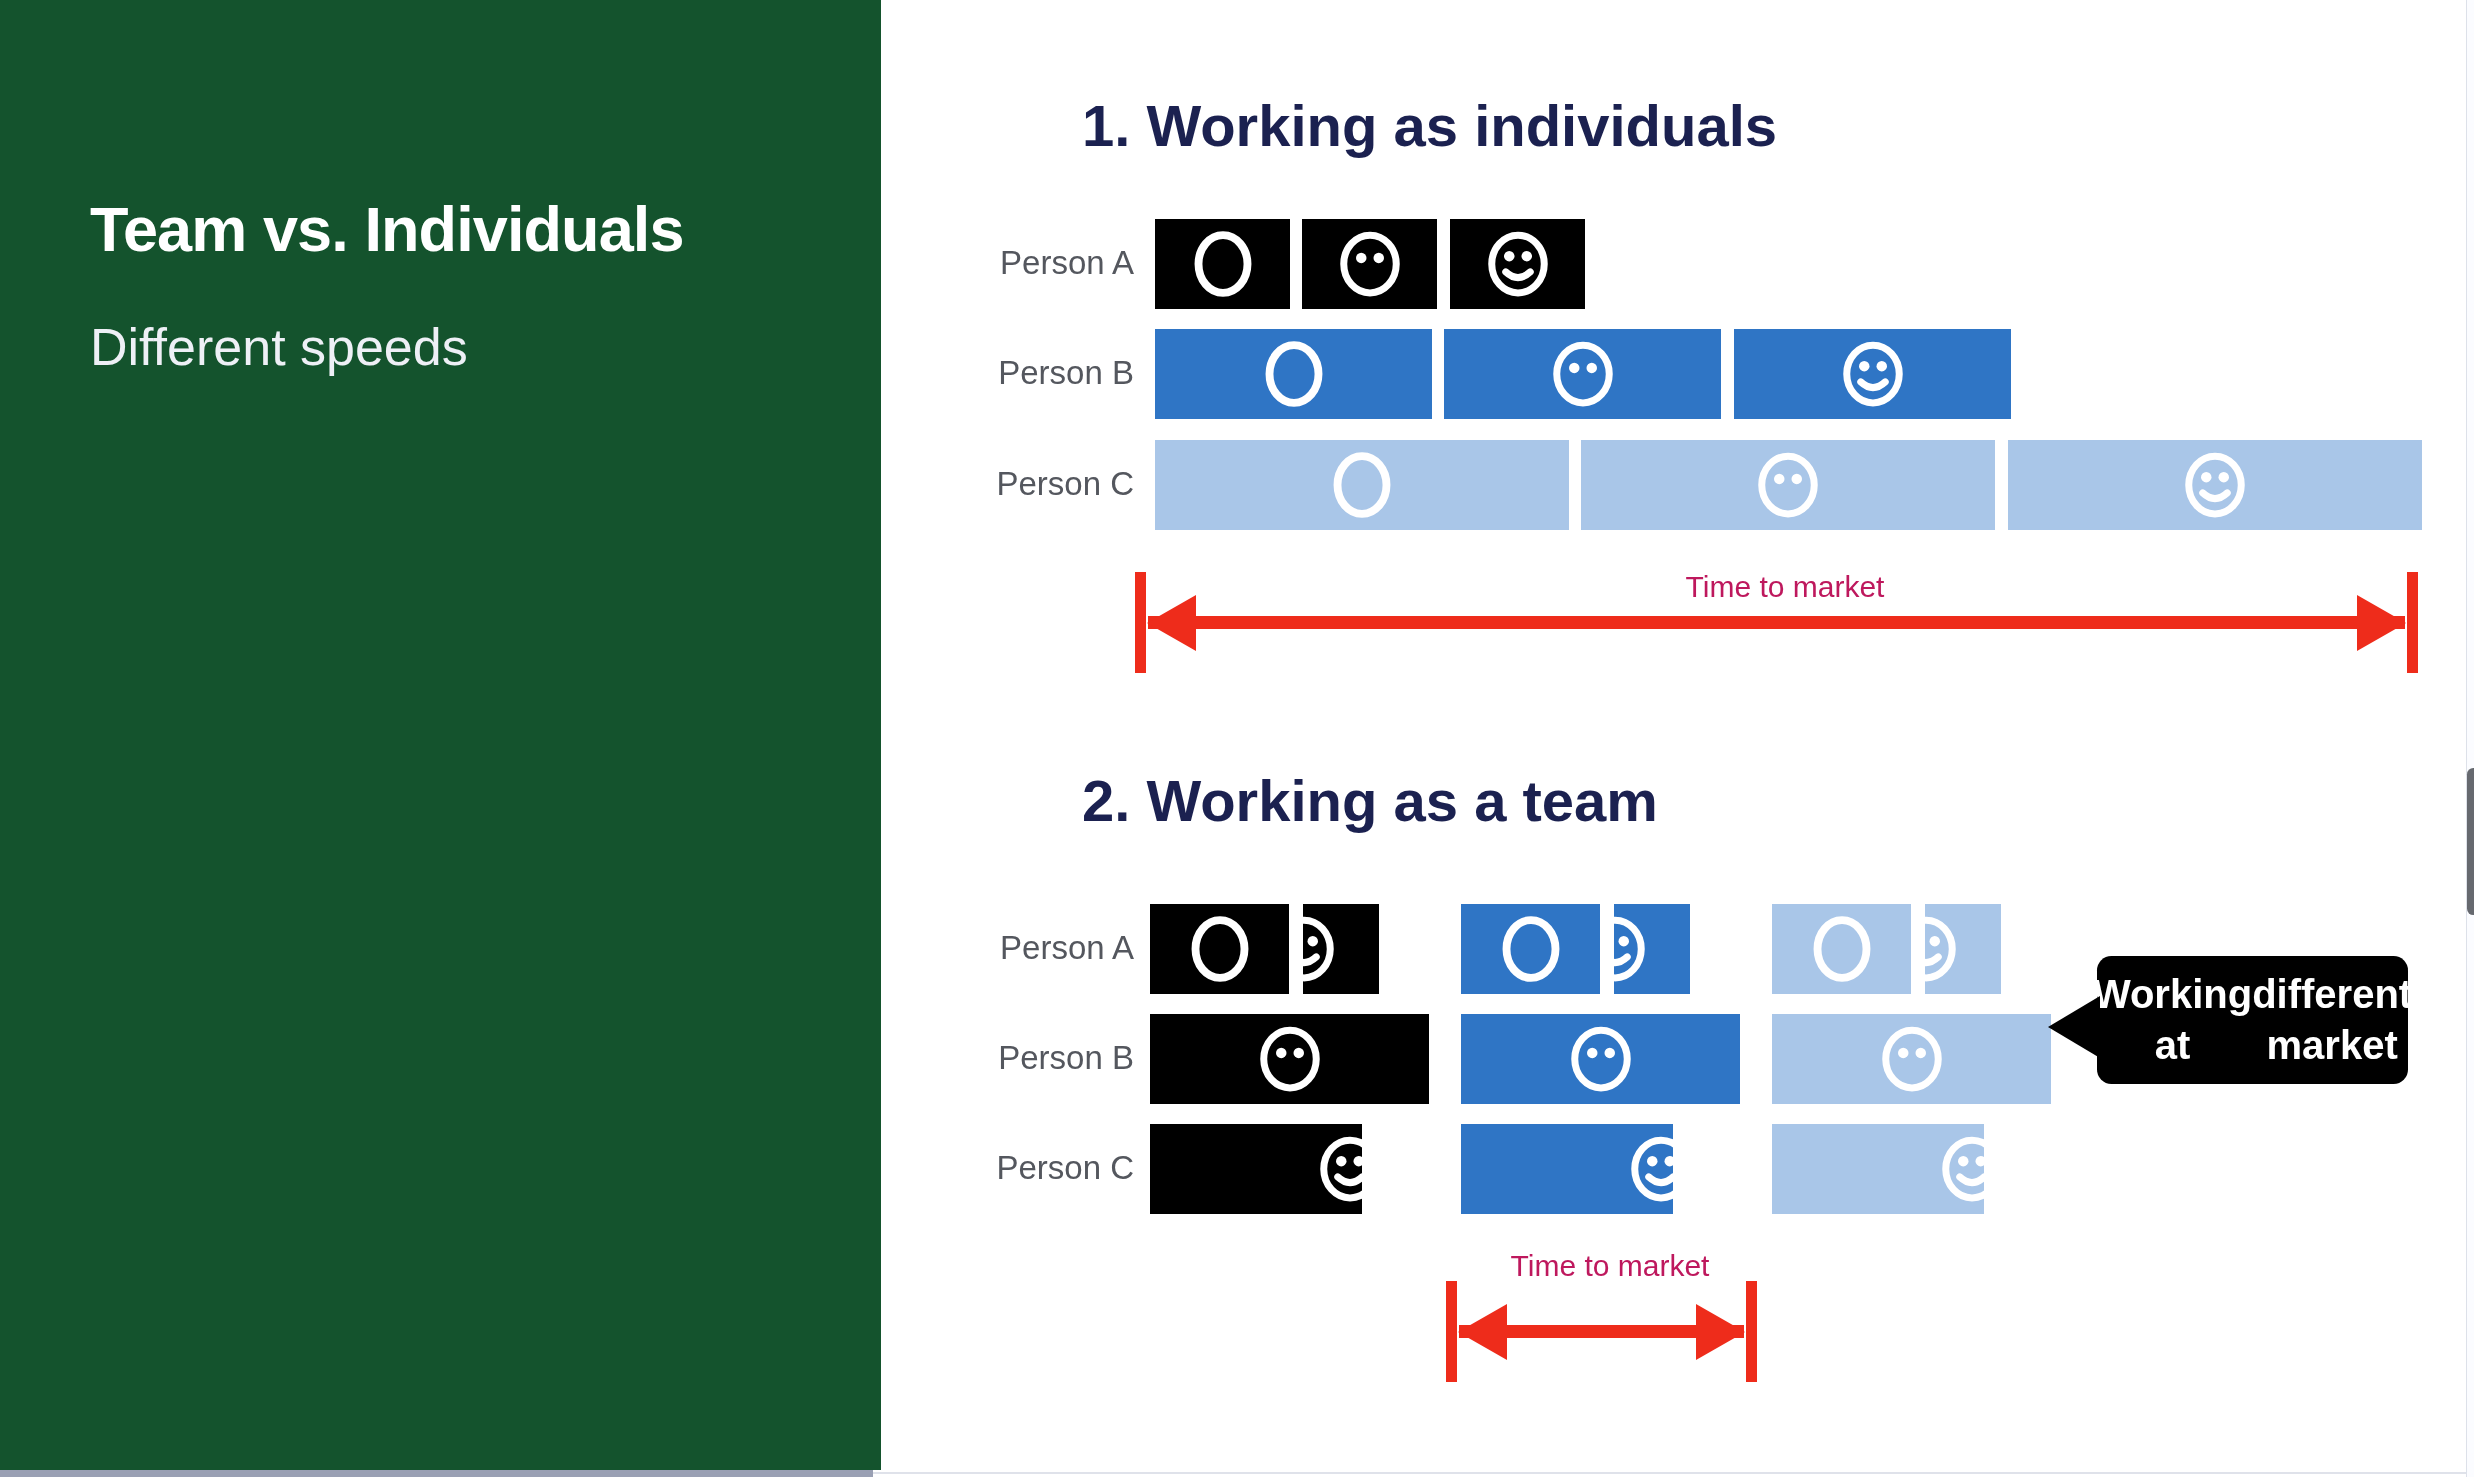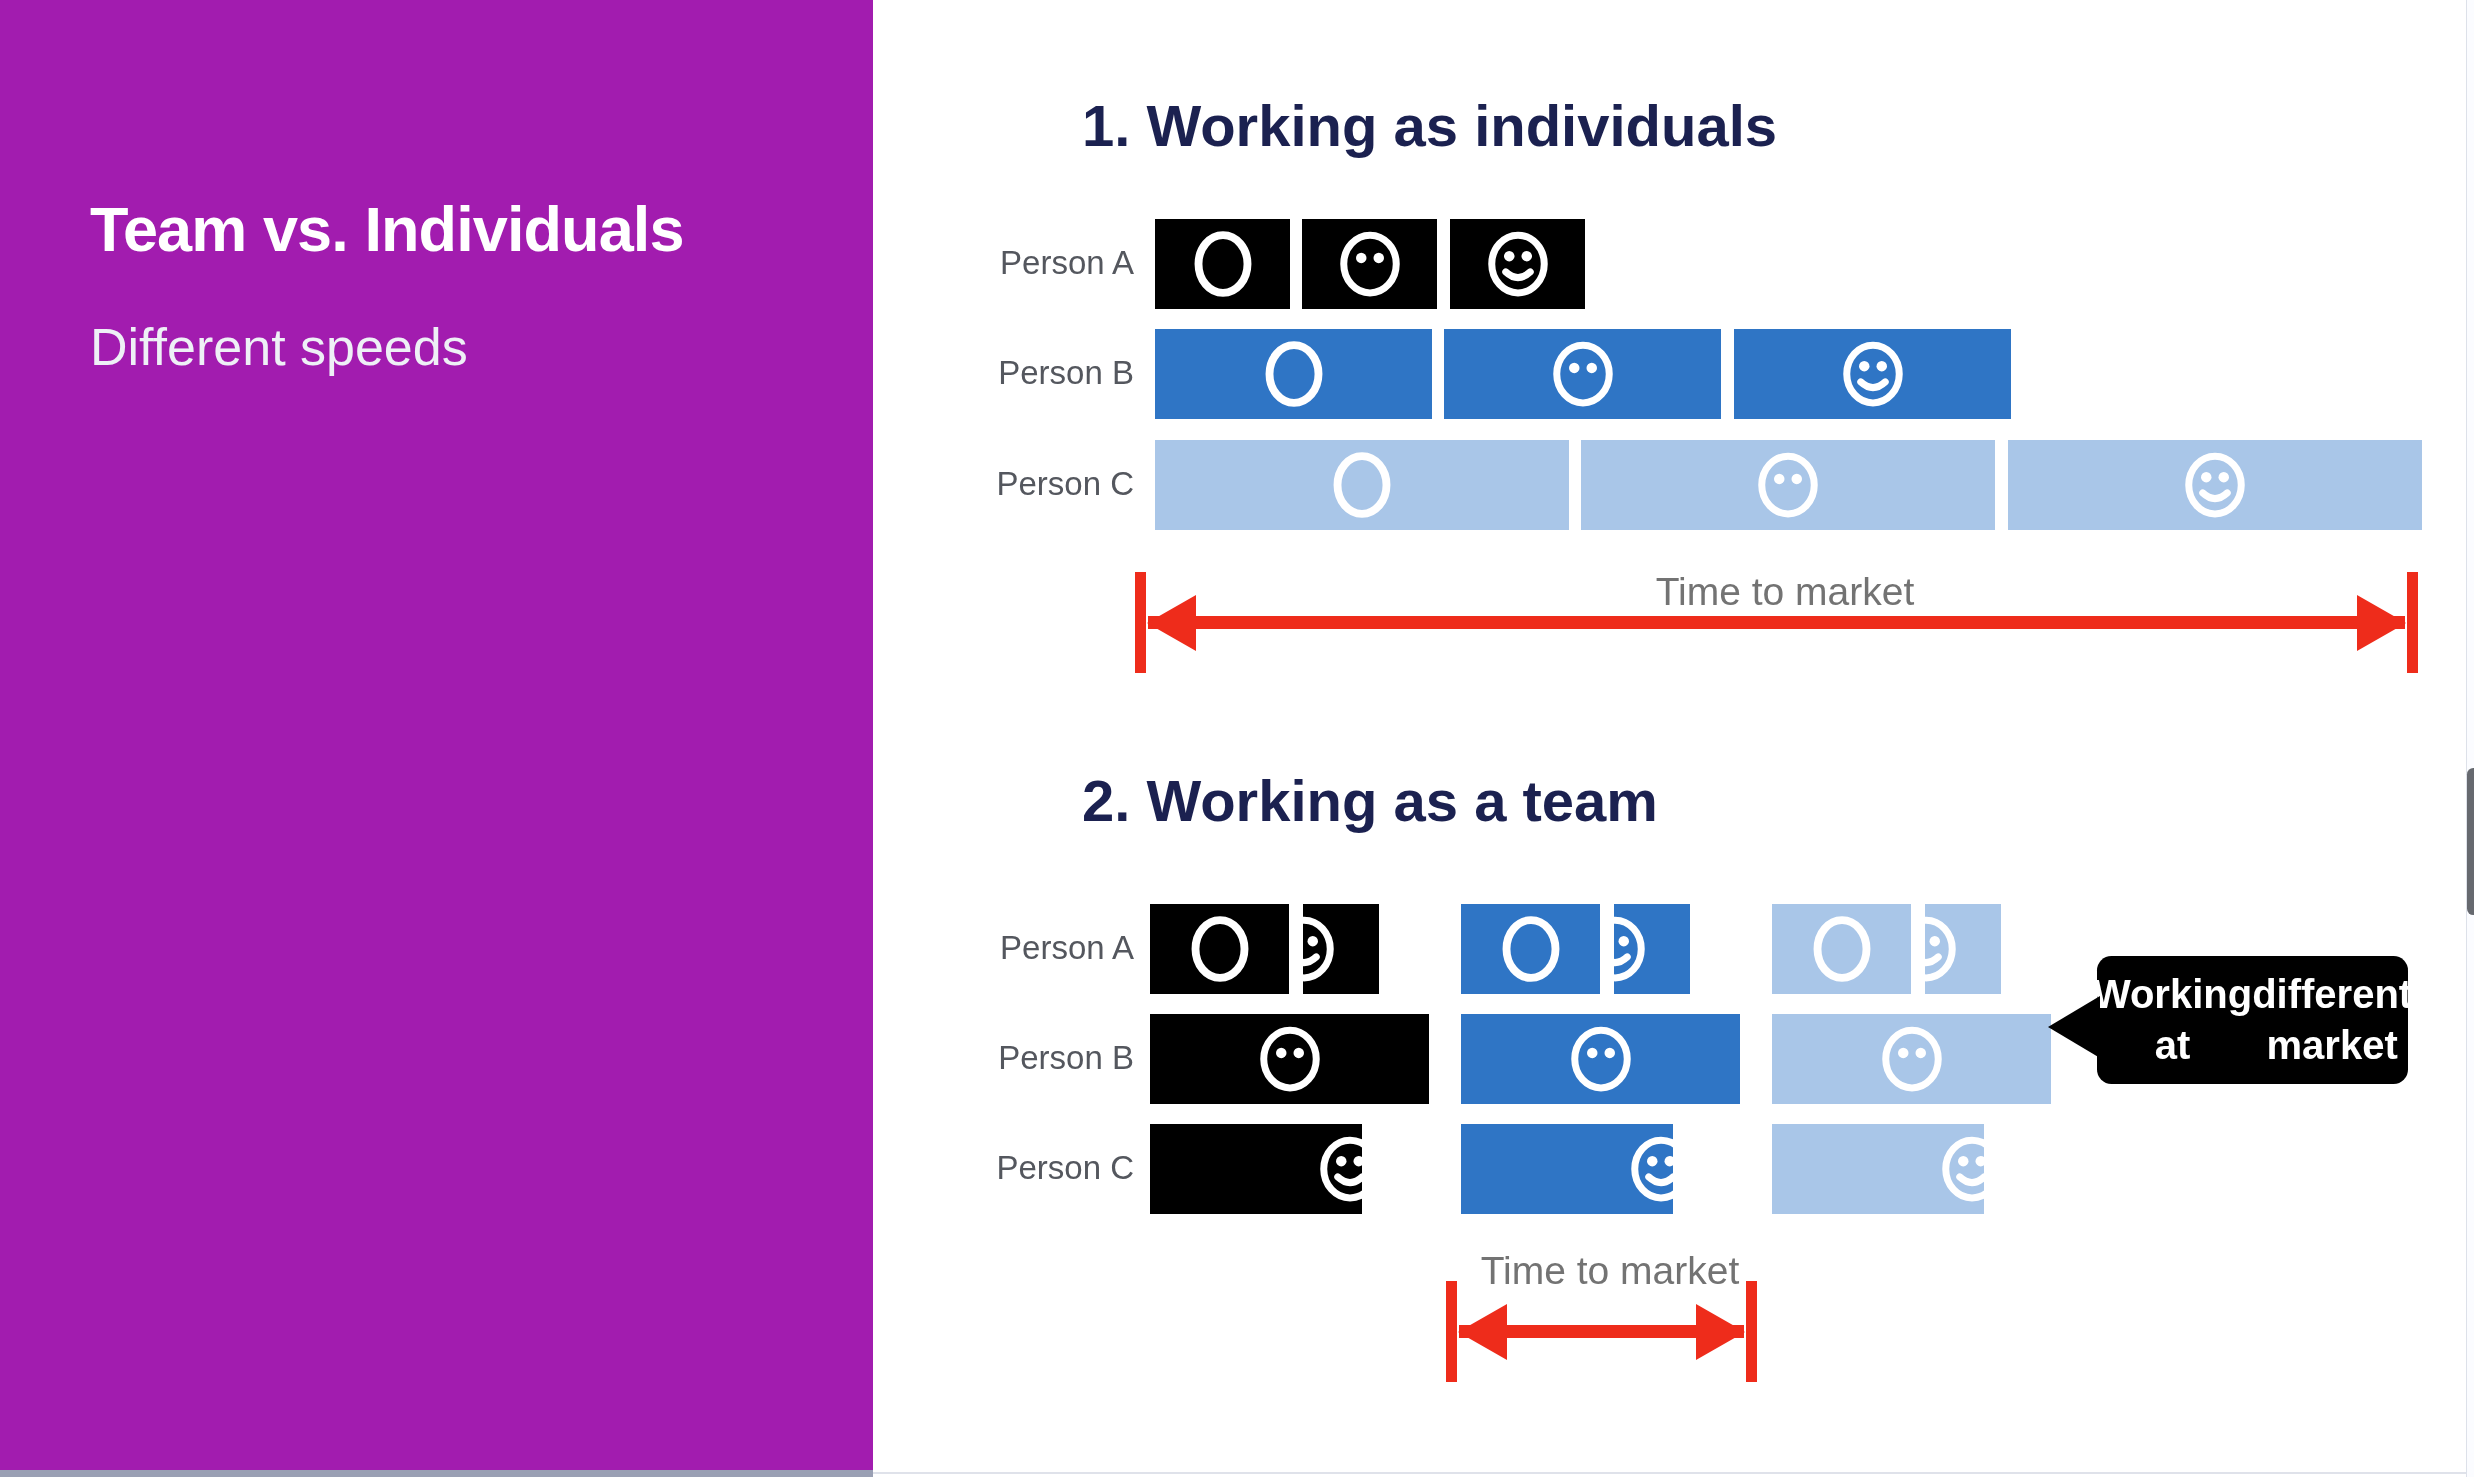--- a/index.html
+++ b/index.html
@@ -1,21 +1,21 @@
 <!DOCTYPE html>
 <html style="font-size:14.4px"><head>
 <meta charset="utf-8">
 <style>
   html,body{margin:0;padding:0;}
   body{
     width:2475px;height:1478px;position:relative;overflow:hidden;
     background:#ffffff;font-family:"Liberation Sans",sans-serif;
   }
   
-  .sidebar{position:absolute;left:0;top:0;width:873px;height:1470px;background:#a21caf;color:#fff;}
+  .sidebar{position:absolute;left:0;top:0;width:873px;height:1470px;background:#14532d;color:#fff;padding-left:8px;}
   .sb-title{position:absolute;left:90px;top:193px;font-size:63px;font-weight:700;letter-spacing:-0.9px;white-space:nowrap;}
   .sb-sub{position:absolute;left:90px;top:317px;font-size:52px;font-weight:400;color:#eef0f6;white-space:nowrap;}
   .sb-author{position:absolute;left:115px;top:1319px;font-size:40px;font-weight:400;color:#fbfbfe;white-space:nowrap;}
   .bottom-edge{position:absolute;left:0;top:1470px;width:873px;height:7.2px;background:#9aa0b4;}
   .bottom-edge-r{position:absolute;left:873px;top:1472px;width:1602px;height:1.8px;background:#dfe2ea;}
 
   
   .sec-heading{position:absolute;left:1082px;font-size:58px;font-weight:700;color:#1b2150;white-space:nowrap;}
   .h1{top:92px;}
   .h2{top:767px;}
@@ -35,21 +35,21 @@
 
   
   .arrow{position:absolute;height:101px;}
   .cap{position:absolute;top:0;width:10.8px;height:101px;background:#ee2c1b;}
   .cap-l{left:0;}
   .cap-r{right:0;}
   .aline{position:absolute;left:12.6px;right:12.6px;top:44px;height:12.6px;background:#ee2c1b;}
   .head{position:absolute;width:0;height:0;top:22.5px;border-top:28px solid transparent;border-bottom:28px solid transparent;}
   .head-l{left:11.7px;border-right:49px solid #ee2c1b;}
   .head-r{right:11.7px;border-left:49px solid #ee2c1b;}
-  .alabel{position:absolute;left:17px;right:0;text-align:center;font-size:39px;color:#737373;white-space:nowrap;}
+  .alabel{position:absolute;left:17px;right:0;text-align:center;font-size:30px;color:#be185d;white-space:nowrap;}
   .alabel-in{top:-1.8px;}
   .alabel-above{top:-32px;}
   .arrow1{left:1135px;top:572px;width:1283px;}
   .arrow2{left:1446px;top:1281px;width:311px;}
 
   
   .bubble{
     position:absolute;left:2097px;top:956px;width:311px;height:128px;background:#000;border-radius:14.4px;
     display:flex;flex-direction:row;align-items:center;justify-content:center;
     color:#fff;font-size:40px;font-weight:700;line-height:1.27;text-align:center;

